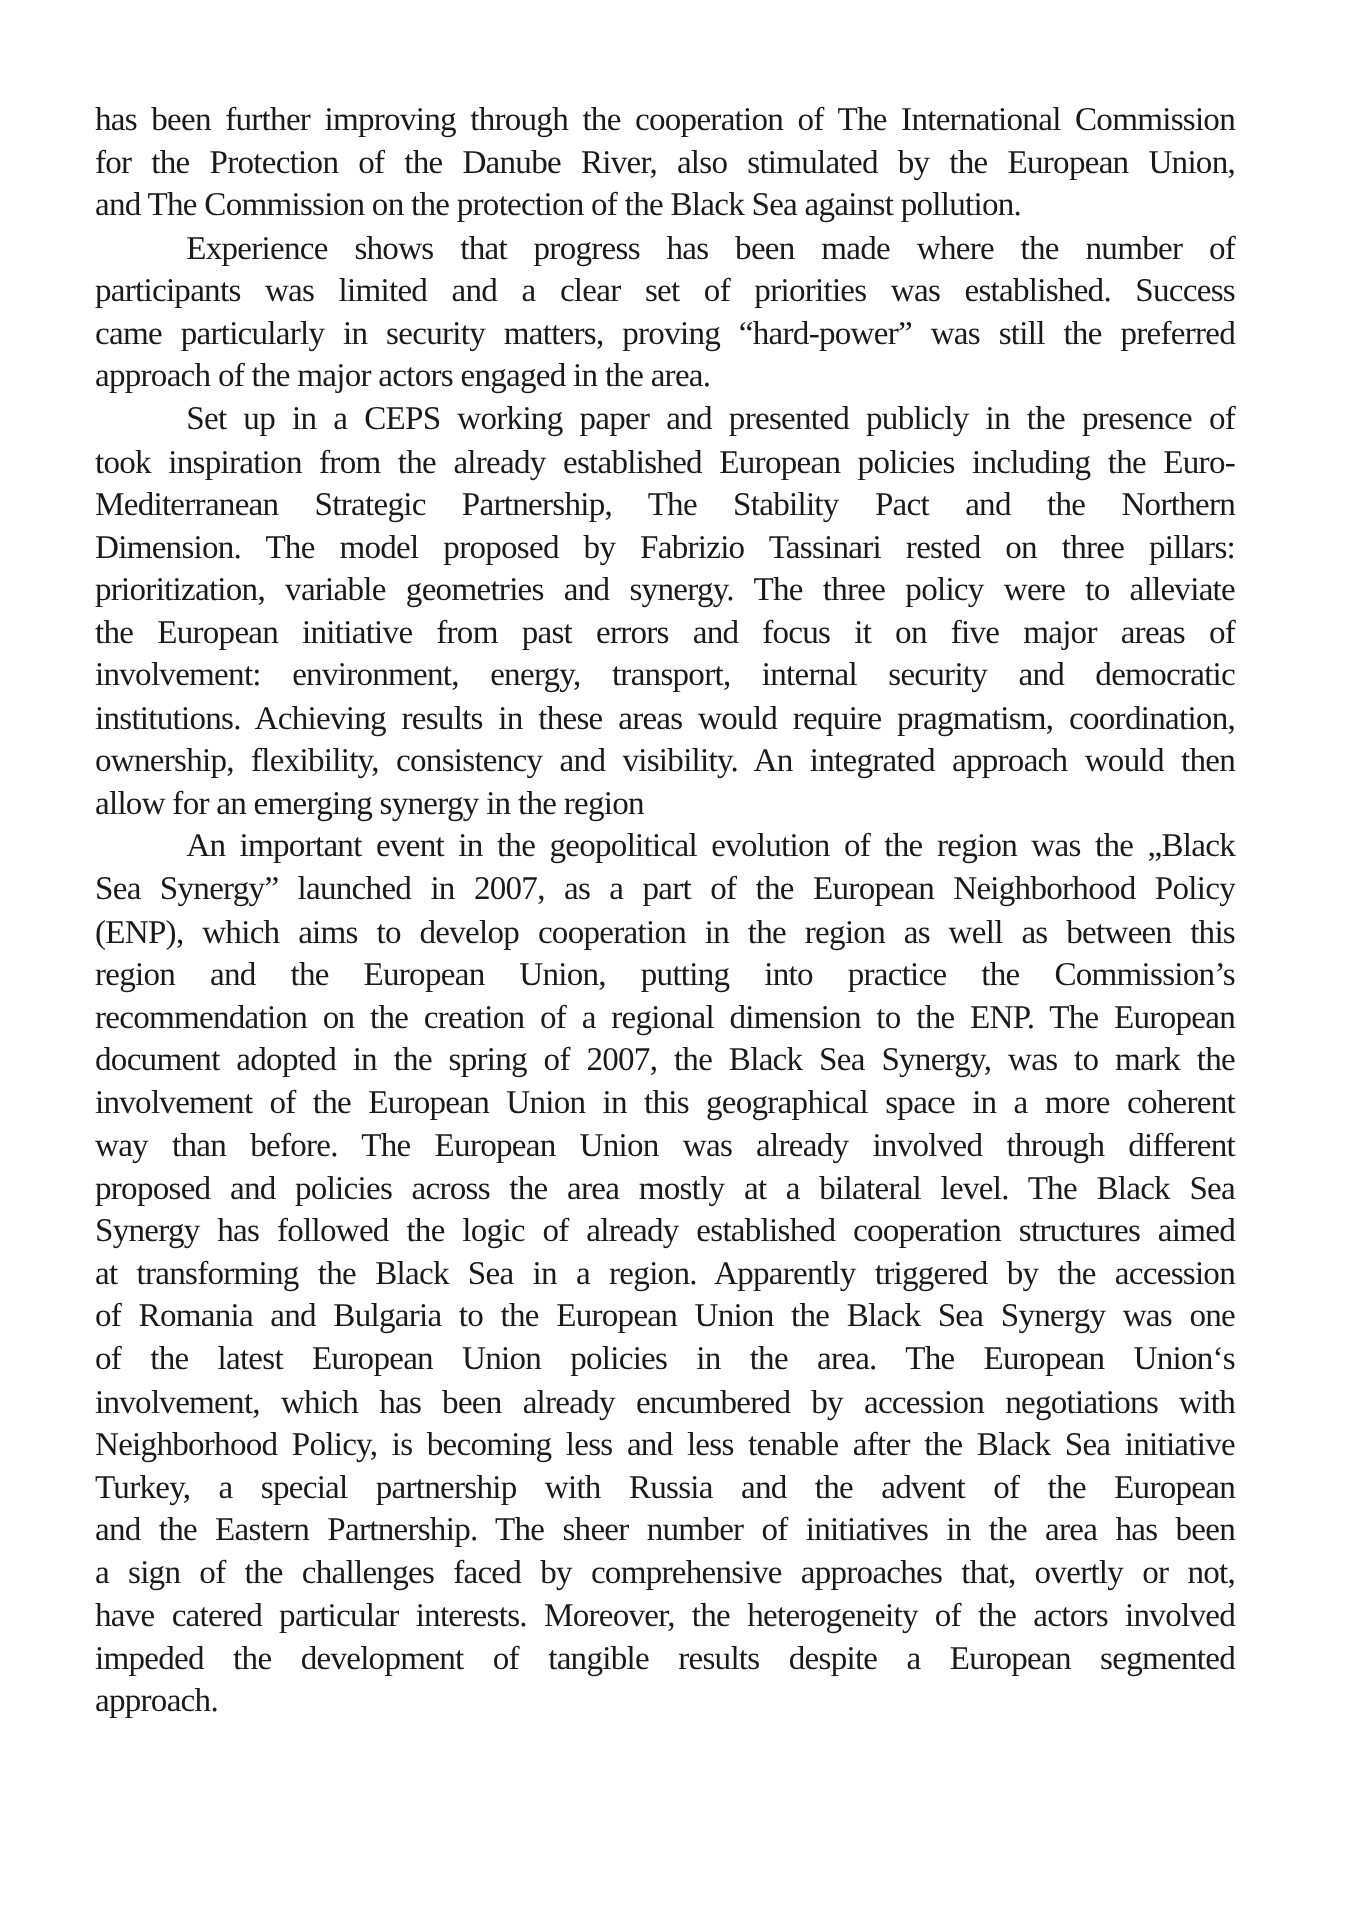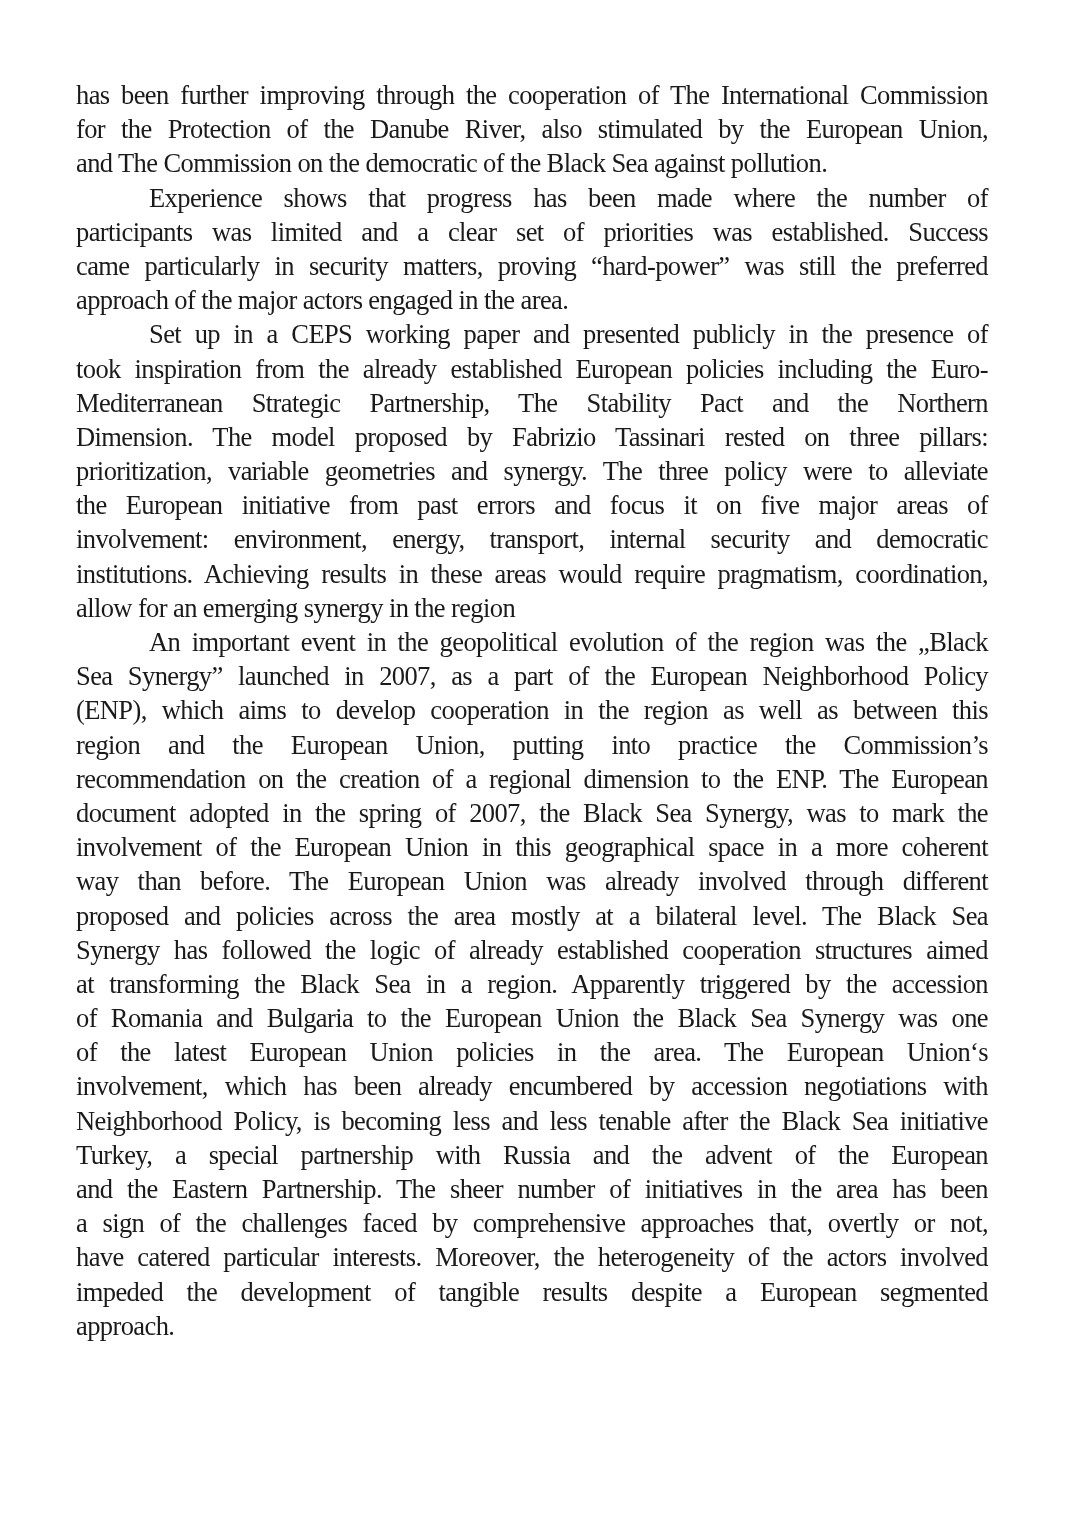--- a/index.html
+++ b/index.html
@@ -23,37 +23,38 @@
     font-size: 21px; color: #1a1a1a;
   }
 </style>
 </head>
 <body>
 
 <div class="page" id="doc">
     <div>
       <span class="line">has been further improving through the cooperation of The International Commission</span>
       <span class="line">for the Protection of the Danube River, also stimulated by the European Union,</span>
-      <span class="line last">and The Commission on the democratic of the Black Sea against pollution.</span>
+      <span class="line last">and The Commission on the protection of the Black Sea against pollution.</span>
     </div>
     <div>
       <span class="line indent">Experience shows that progress has been made where the number of</span>
       <span class="line">participants was limited and a clear set of priorities was established. Success</span>
       <span class="line">came particularly in security matters, proving “hard-power” was still the preferred</span>
       <span class="line last">approach of the major actors engaged in the area.</span>
     </div>
     <div>
       <span class="line indent">Set up in a CEPS working paper and presented publicly in the presence of</span>
       <span class="line">took inspiration from the already established European policies including the Euro-</span>
       <span class="line">Mediterranean Strategic Partnership, The Stability Pact and the Northern</span>
       <span class="line">Dimension. The model proposed by Fabrizio Tassinari rested on three pillars:</span>
       <span class="line">prioritization, variable geometries and synergy. The three policy were to alleviate</span>
       <span class="line">the European initiative from past errors and focus it on five major areas of</span>
       <span class="line">involvement: environment, energy, transport, internal security and democratic</span>
       <span class="line">institutions. Achieving results in these areas would require pragmatism, coordination,</span>
+      <span class="line">ownership, flexibility, consistency and visibility. An integrated approach would then</span>
       <span class="line last">allow for an emerging synergy in the region</span>
     </div>
     <div>
       <span class="line indent">An important event in the geopolitical evolution of the region was the „Black</span>
       <span class="line">Sea Synergy” launched in 2007, as a part of the European Neighborhood Policy</span>
       <span class="line">(ENP), which aims to develop cooperation in the region as well as between this</span>
       <span class="line">region and the European Union, putting into practice the Commission’s</span>
       <span class="line">recommendation on the creation of a regional dimension to the ENP. The European</span>
       <span class="line">document adopted in the spring of 2007, the Black Sea Synergy, was to mark the</span>
       <span class="line">involvement of the European Union in this geographical space in a more coherent</span>

